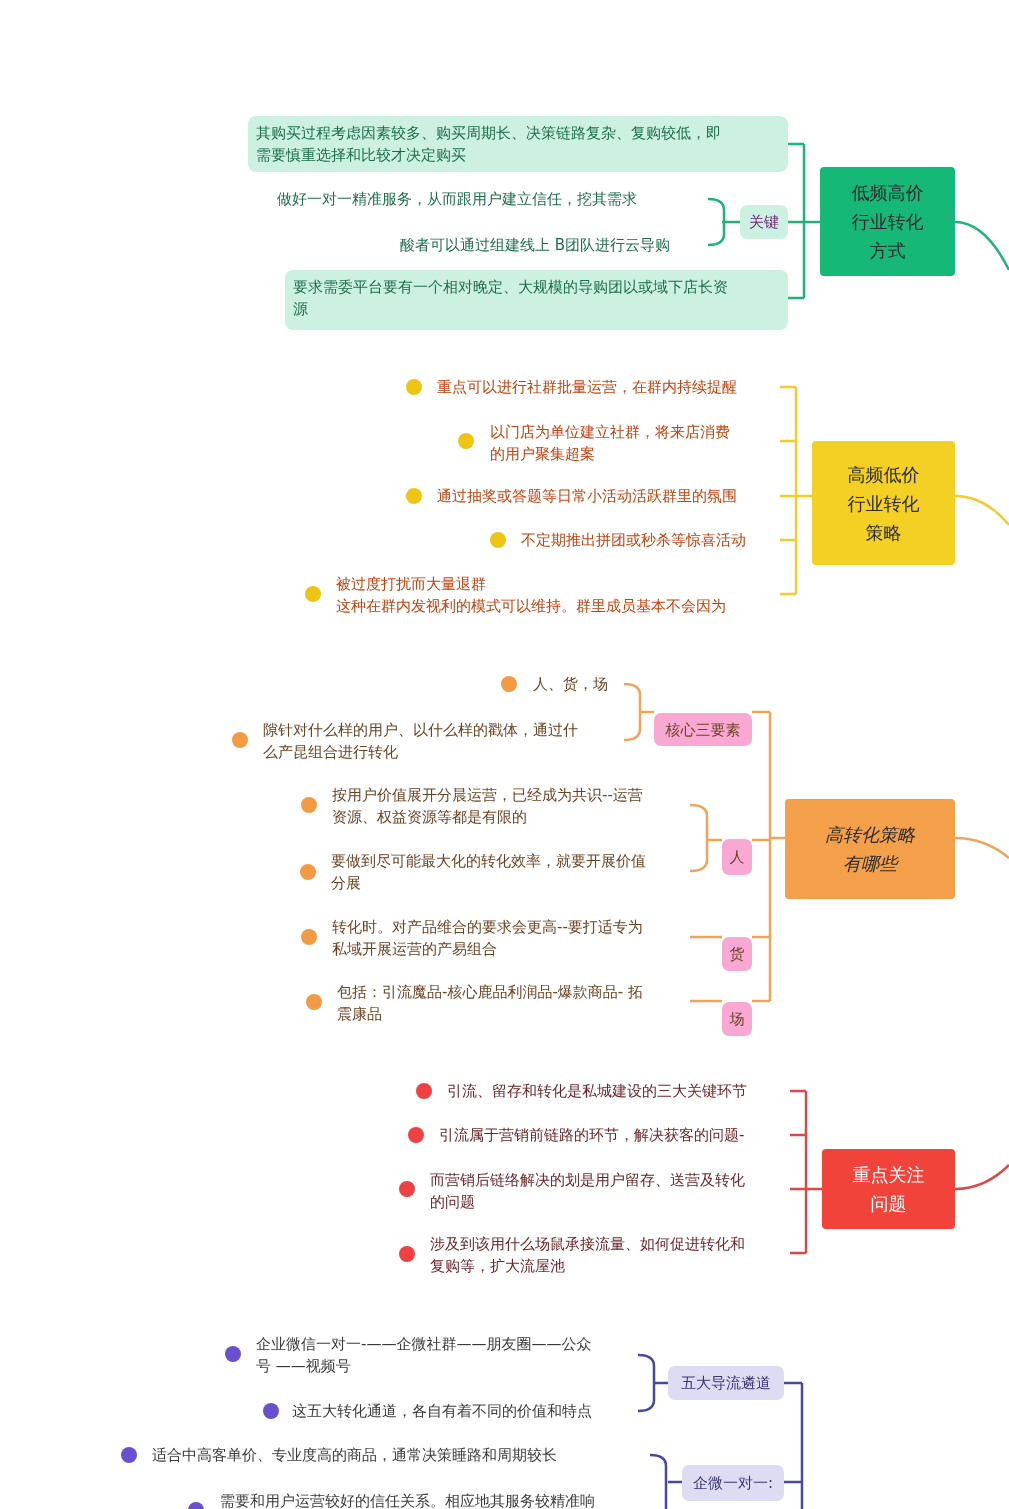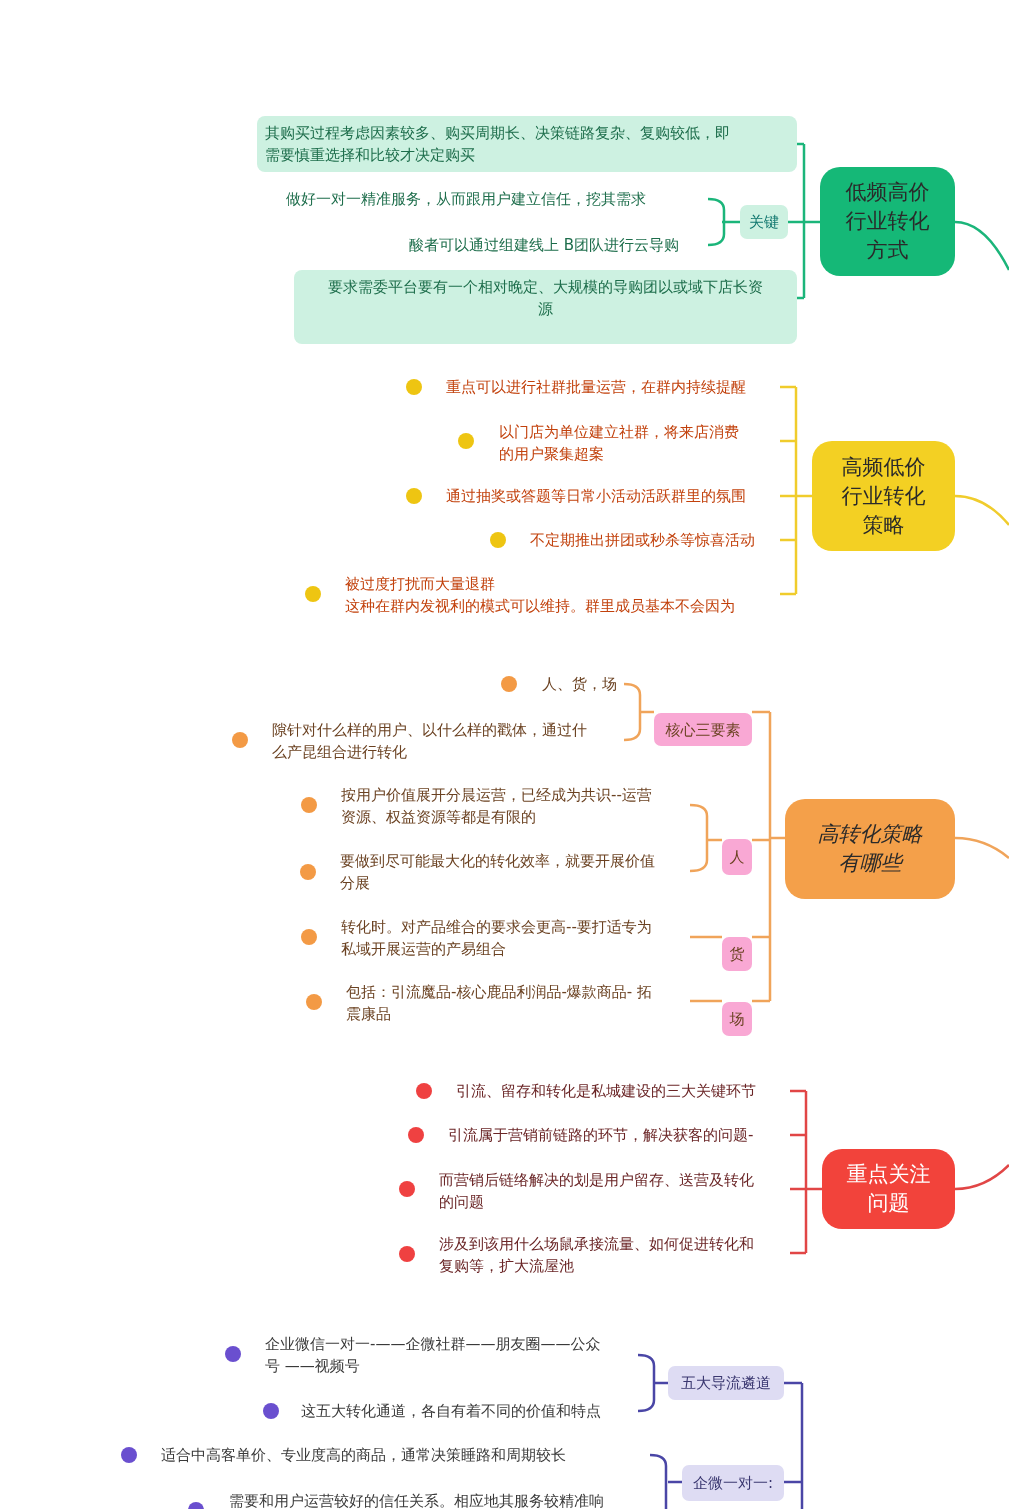--- a/index.html
+++ b/index.html
@@ -1,28 +1,28 @@
 <!DOCTYPE html>
 <html><head>
 <meta charset="utf-8">
 <style>
   html, body { margin:0; padding:0; background:#ffffff; }
   body { width:1009px; height:1509px; position:relative; overflow:hidden;
          font-family:"DejaVu Sans","Liberation Sans",sans-serif; }
   svg.lines { position:absolute; left:0; top:0; width:1009px; height:1509px; pointer-events:none; }
-  .topic { position:absolute; border-radius:20px; display:flex; align-items:center; justify-content:center;
-           text-align:center; font-size:21px; line-height:29px; color:#2a2a2a; box-sizing:border-box; }
+  .topic { position:absolute; border-radius:4px; display:flex; align-items:center; justify-content:center;
+           text-align:center; font-size:18px; line-height:29px; color:#2a2a2a; box-sizing:border-box; }
   .sub { position:absolute; border-radius:7px; display:flex; align-items:center; justify-content:center;
          font-size:15px; line-height:20px; box-sizing:border-box; white-space:nowrap; }
-  .leaf { position:absolute; font-size:15px; line-height:22px; box-sizing:border-box;margin-left:9px; }
+  .leaf { position:absolute; font-size:15px; line-height:22px; box-sizing:border-box; }
   .leaf.boxed { border-radius:8px; padding:6px 8px; }
   .dot { position:absolute; width:16px; height:16px; border-radius:50%; }
   
   .g-topic { background:#15b877; }
-  .g-sub { background:#cdf1e1; color:#0f766e; }
+  .g-sub { background:#cdf1e1; color:#701a75; }
   .g-leaf { color:#1d6d4b; }
   .g-box { background:#cdf1e1; }
   
   .y-topic { background:#f3d023; }
   .y-leaf { color:#c2410c; }
   .y-dot { background:#eec512; }
   
   .o-topic { background:#f4a04a; }
   .o-sub { background:#f9a8d4; color:#6b4222;margin-top:17px; }
   .o-leaf { color:#6b4222; }
@@ -108,26 +108,26 @@
   <div style="white-space:nowrap;">其购买过程考虑因素较多、购买周期长、决策链路复杂、复购较低，即</div>
   <div>需要慎重选择和比较才决定购买</div>
 </div>
 
 <div class="sub g-sub" style="left:740px;top:205px;width:48px;height:34px;">关键</div>
 
 <div class="leaf g-leaf" style="left:277px;top:188px;white-space:nowrap;">做好一对一精准服务，从而跟用户建立信任，挖其需求</div>
 
 <div class="leaf g-leaf" style="left:400px;top:234px;white-space:nowrap;">酸者可以通过组建线上 B团队进行云导购</div>
 
-<div class="leaf boxed g-leaf g-box" style="left:285px;top:270px;width:503px;height:74px;text-align:center;">
+<div class="leaf boxed g-leaf g-box" style="left:285px;top:270px;width:503px;height:60px;">
   <div style="white-space:nowrap;">要求需委平台要有一个相对晚定、大规模的导购团以或域下店长资</div>
   <div>源</div>
 </div>
 
-<div class="topic y-topic" style="left:812px;top:441px;width:143px;height:110px;white-space:pre-line;">高频低价
+<div class="topic y-topic" style="left:812px;top:441px;width:143px;height:124px;white-space:pre-line;">高频低价
 行业转化
 策略</div>
 
 <div class="dot y-dot" style="left:406px;top:379px;"></div>
 <div class="leaf y-leaf" style="left:437px;top:376px;white-space:nowrap;">重点可以进行社群批量运营，在群内持续提醒</div>
 
 <div class="dot y-dot" style="left:458px;top:433px;"></div>
 <div class="leaf y-leaf" style="left:490px;top:421px;white-space:nowrap;">
   <div>以门店为单位建立社群，将来店消费</div>
   <div>的用户聚集超案</div>

